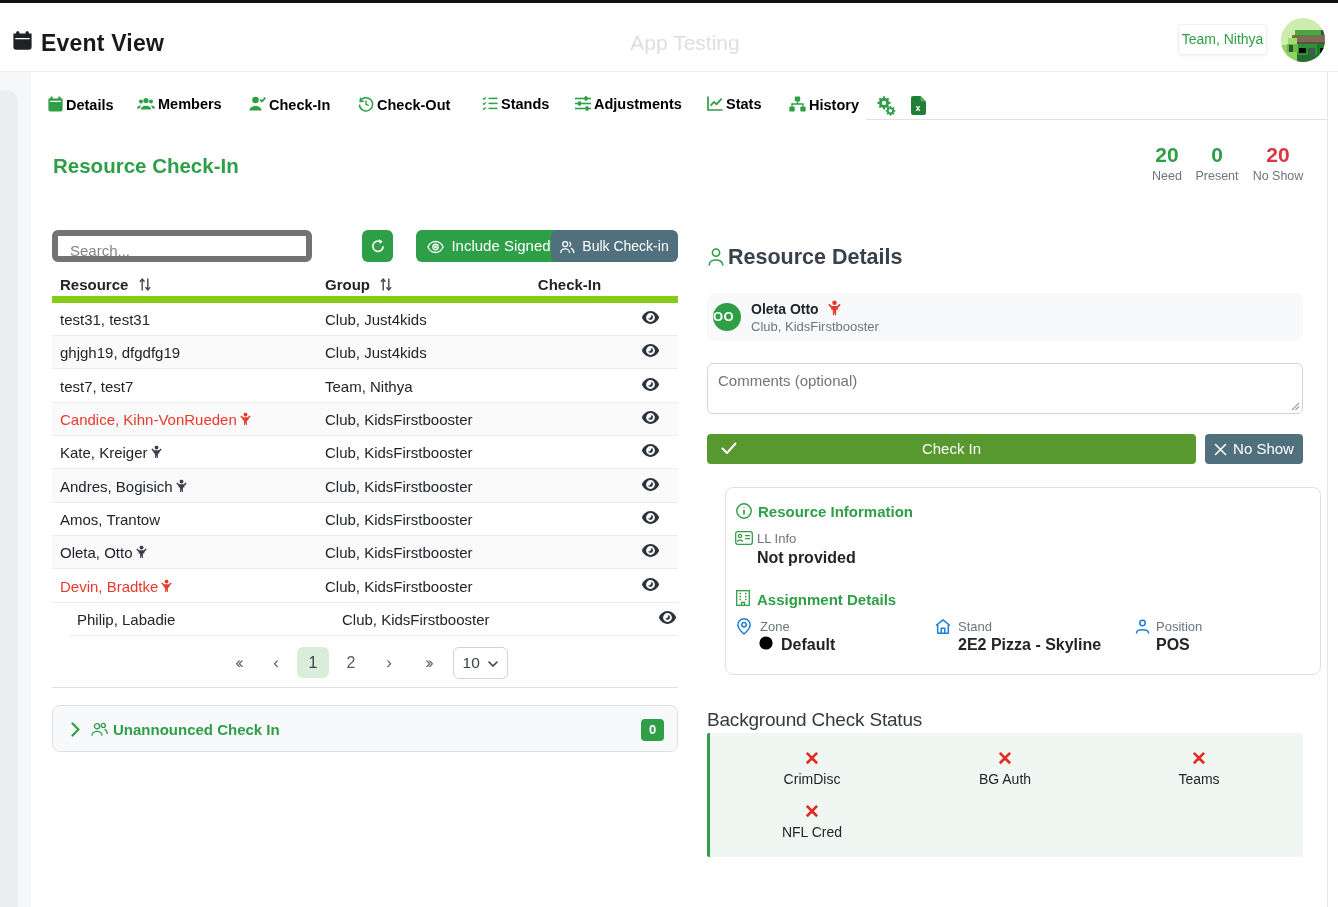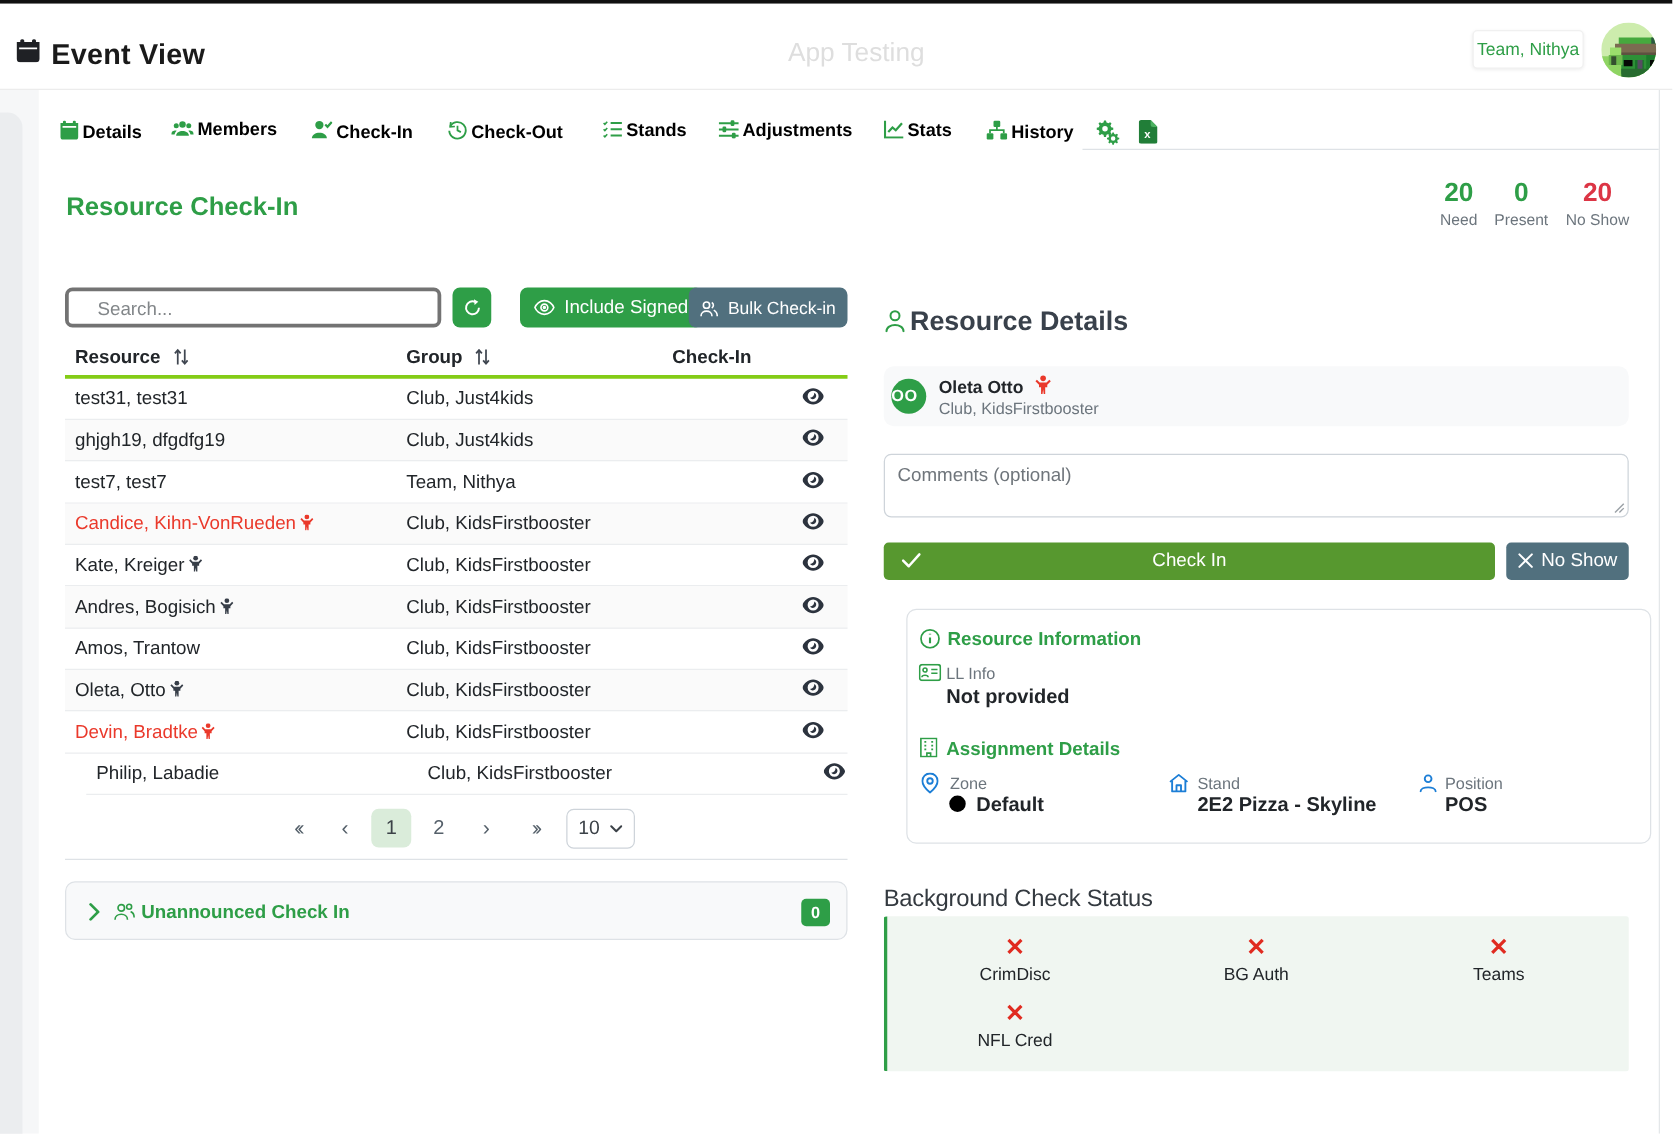--- a/index.html
+++ b/index.html
@@ -27,31 +27,31 @@
 .tab { position:absolute; top:96px; height:19px; color:#000000; font-size:14.5px;
   font-weight:700; white-space:nowrap; }
 .tab svg { vertical-align:-2px; margin-right:3px; }
 #tabline { left:866px; top:119px; width:461px; height:1px; background:#dee2e6; }
 
 #rheading { left:53px; top:154px; font-size:20.5px; font-weight:700; color:#2e9e47; }
 .stat { position:absolute; top:143px; text-align:center; }
 .stat .n { font-size:21px; font-weight:700; line-height:23px; }
 .stat .l { font-size:12.5px; color:#6c757d; margin-top:3px; }
 
-#search { left:52px; top:230px; width:301px; height:32px; border:3px solid #737373;
-  border-radius:6px; font-size:15px; color:#828689; line-height:30px; padding-left:23px; }
+#search { left:52px; top:230px; width:260px; height:32px; border:6px solid #737373;
+  border-radius:6px; font-size:15px; color:#828689; line-height:30px; padding-left:12px; }
 .btn { position:absolute; top:230px; height:32px; border-radius:6px; color:#fff;
   font-size:15px; text-align:center; }
 #refreshbtn { left:362px; width:31px; background:#2e9e47; }
 #inclbtn { left:416px; width:146px; background:#2e9e47; line-height:32px;}
 #bulkbtn { left:551px; width:127px; background:#51707e; font-size:14px; line-height:32px;}
 
 #tbl { left:52px; top:271px; width:626px; }
 .trow { position:relative; border-bottom:1px solid #ebedef; font-size:15px; color:#212529; }
-.trow.head { font-weight:700; border-bottom:3px solid #84cc16; }
+.trow.head { font-weight:700; border-bottom:7px solid #84cc16; }
 .trow.alt { background:#fafafa; }
 .c1 { position:absolute; left:8px; top:50%; transform:translateY(-50%); white-space:nowrap;}
 .c2 { position:absolute; left:273px; top:50%; transform:translateY(-50%); white-space:nowrap;}
 .c3 { position:absolute; left:480px; top:50%; transform:translateY(-50%); width:75px; text-align:center;}
 .ceye { position:absolute; left:590px; top:50%; transform:translateY(-50%); }
 .red { color:#ea392b !important; }
 .sortsvg { margin-left:6px; vertical-align:-2px; }
 .childico { margin-left:3px; vertical-align:-1px; }
 
 #pager { left:52px; top:647px; width:626px; height:32px; }

